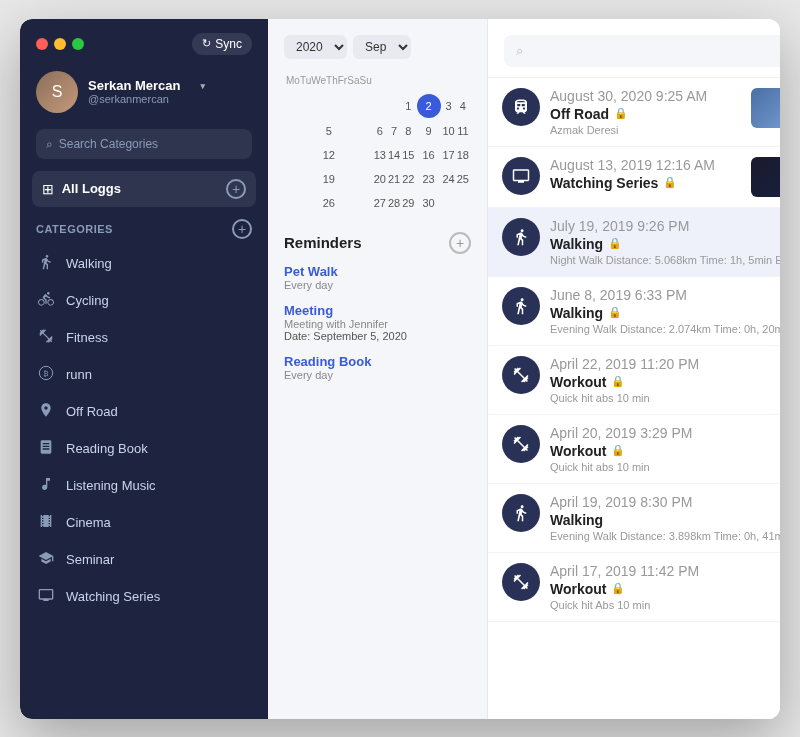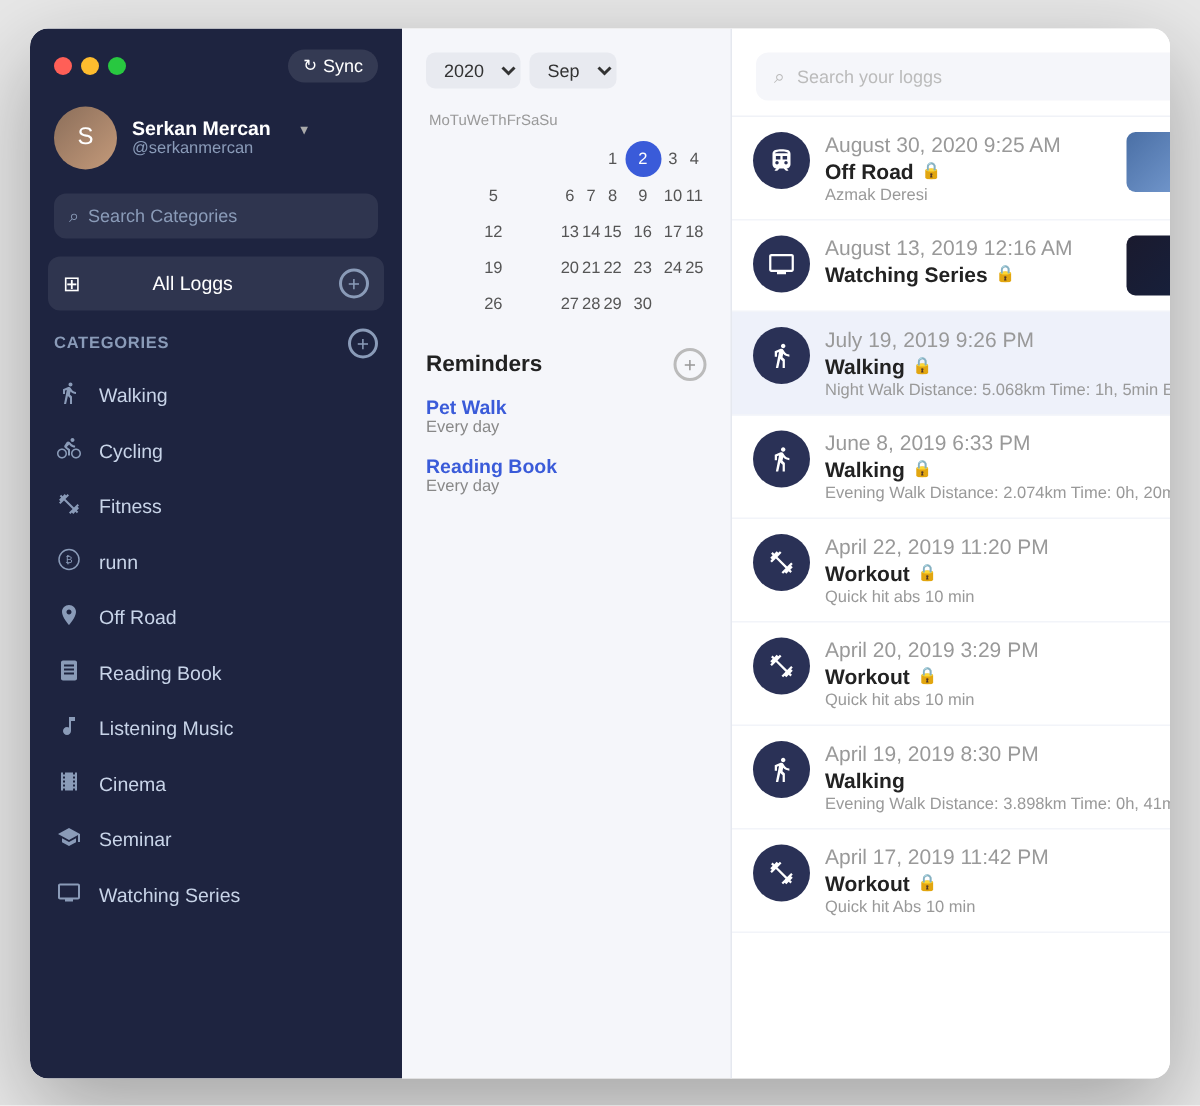--- a/index.html
+++ b/index.html
@@ -93,21 +93,21 @@
     .search-icon { color: #8a9bb8; font-size: 12px; }
     .all-loggs-row {
       display: flex; align-items: center; justify-content: space-between;
       margin: 0 12px 8px;
       background: rgba(255,255,255,0.08);
       border-radius: 8px;
       padding: 8px 10px;
       cursor: pointer;
     }
     .all-loggs-left { display: flex; align-items: center; gap: 8px; }
-    .all-loggs-label { color: #fff; font-size: 13px; font-weight: 400; margin-left: 40px; }
+    .all-loggs-label { color: #fff; font-size: 13px; font-weight: 700; }
     .grid-icon { color: #fff; font-size: 14px; }
     .add-circle {
       width: 20px; height: 20px; border-radius: 50%;
       border: 2px solid #8a9bb8;
       display: flex; align-items: center; justify-content: center;
       color: #8a9bb8; font-size: 14px; cursor: pointer;
     }
     .categories-header {
       display: flex; align-items: center; justify-content: space-between;
       padding: 4px 16px 6px;
@@ -452,32 +452,36 @@
       <div class="reminders-header">
         <span class="reminders-title">Reminders</span>
         <div class="add-btn">+</div>
       </div>
       <div id="reminders-list">
           <div class="reminder-item">
             <div class="reminder-title">Pet Walk</div>
             <div class="reminder-subtitle">Every day</div>
           </div>
           <div class="reminder-item">
+            <div class="reminder-title">Meeting</div>
+            <div class="reminder-subtitle">Meeting with Jennifer</div>
+            <div class="reminder-detail">Date: September 5, 2020</div>
+          </div>
+          <div class="reminder-item">
             <div class="reminder-title">Reading Book</div>
             <div class="reminder-subtitle">Every day</div>
           </div>
         </div>
     </div>
   </div>
 
   <div class="right-panel">
     <div class="right-search">
       <div class="right-search-inner">
         <span style="color:#bbb;font-size:13px;">⌕</span>
-        <input type="text" placeholder="Search your loggs" style="">
       </div>
     </div>
     <div class="loggs-list" id="loggs-list">
         <div class="log-item">
     <div class="log-icon-circle">
             <svg width="18" height="18" viewBox="0 0 24 24" fill="white">
               <path d="M12 2c-4 0-8 .5-8 4v9.5C4 17.43 5.57 19 7.5 19L6 20.5v.5h2.23l2-2H14l2 2H18v-.5L16.5 19c1.93 0 3.5-1.57 3.5-3.5V6c0-3.5-3.58-4-8-4zm0 2c3.51 0 5.5.58 5.93 1.5H6.07C6.5 4.58 8.49 4 12 4zm-5 4h4v3H7V8zm10 0v3h-4V8h4zm-9 7.5c-.83 0-1.5-.67-1.5-1.5s.67-1.5 1.5-1.5 1.5.67 1.5 1.5-.67 1.5-1.5 1.5zm8 0c-.83 0-1.5-.67-1.5-1.5s.67-1.5 1.5-1.5 1.5.67 1.5 1.5-.67 1.5-1.5 1.5z"></path>
             </svg>
           </div>
     <div class="log-content">

